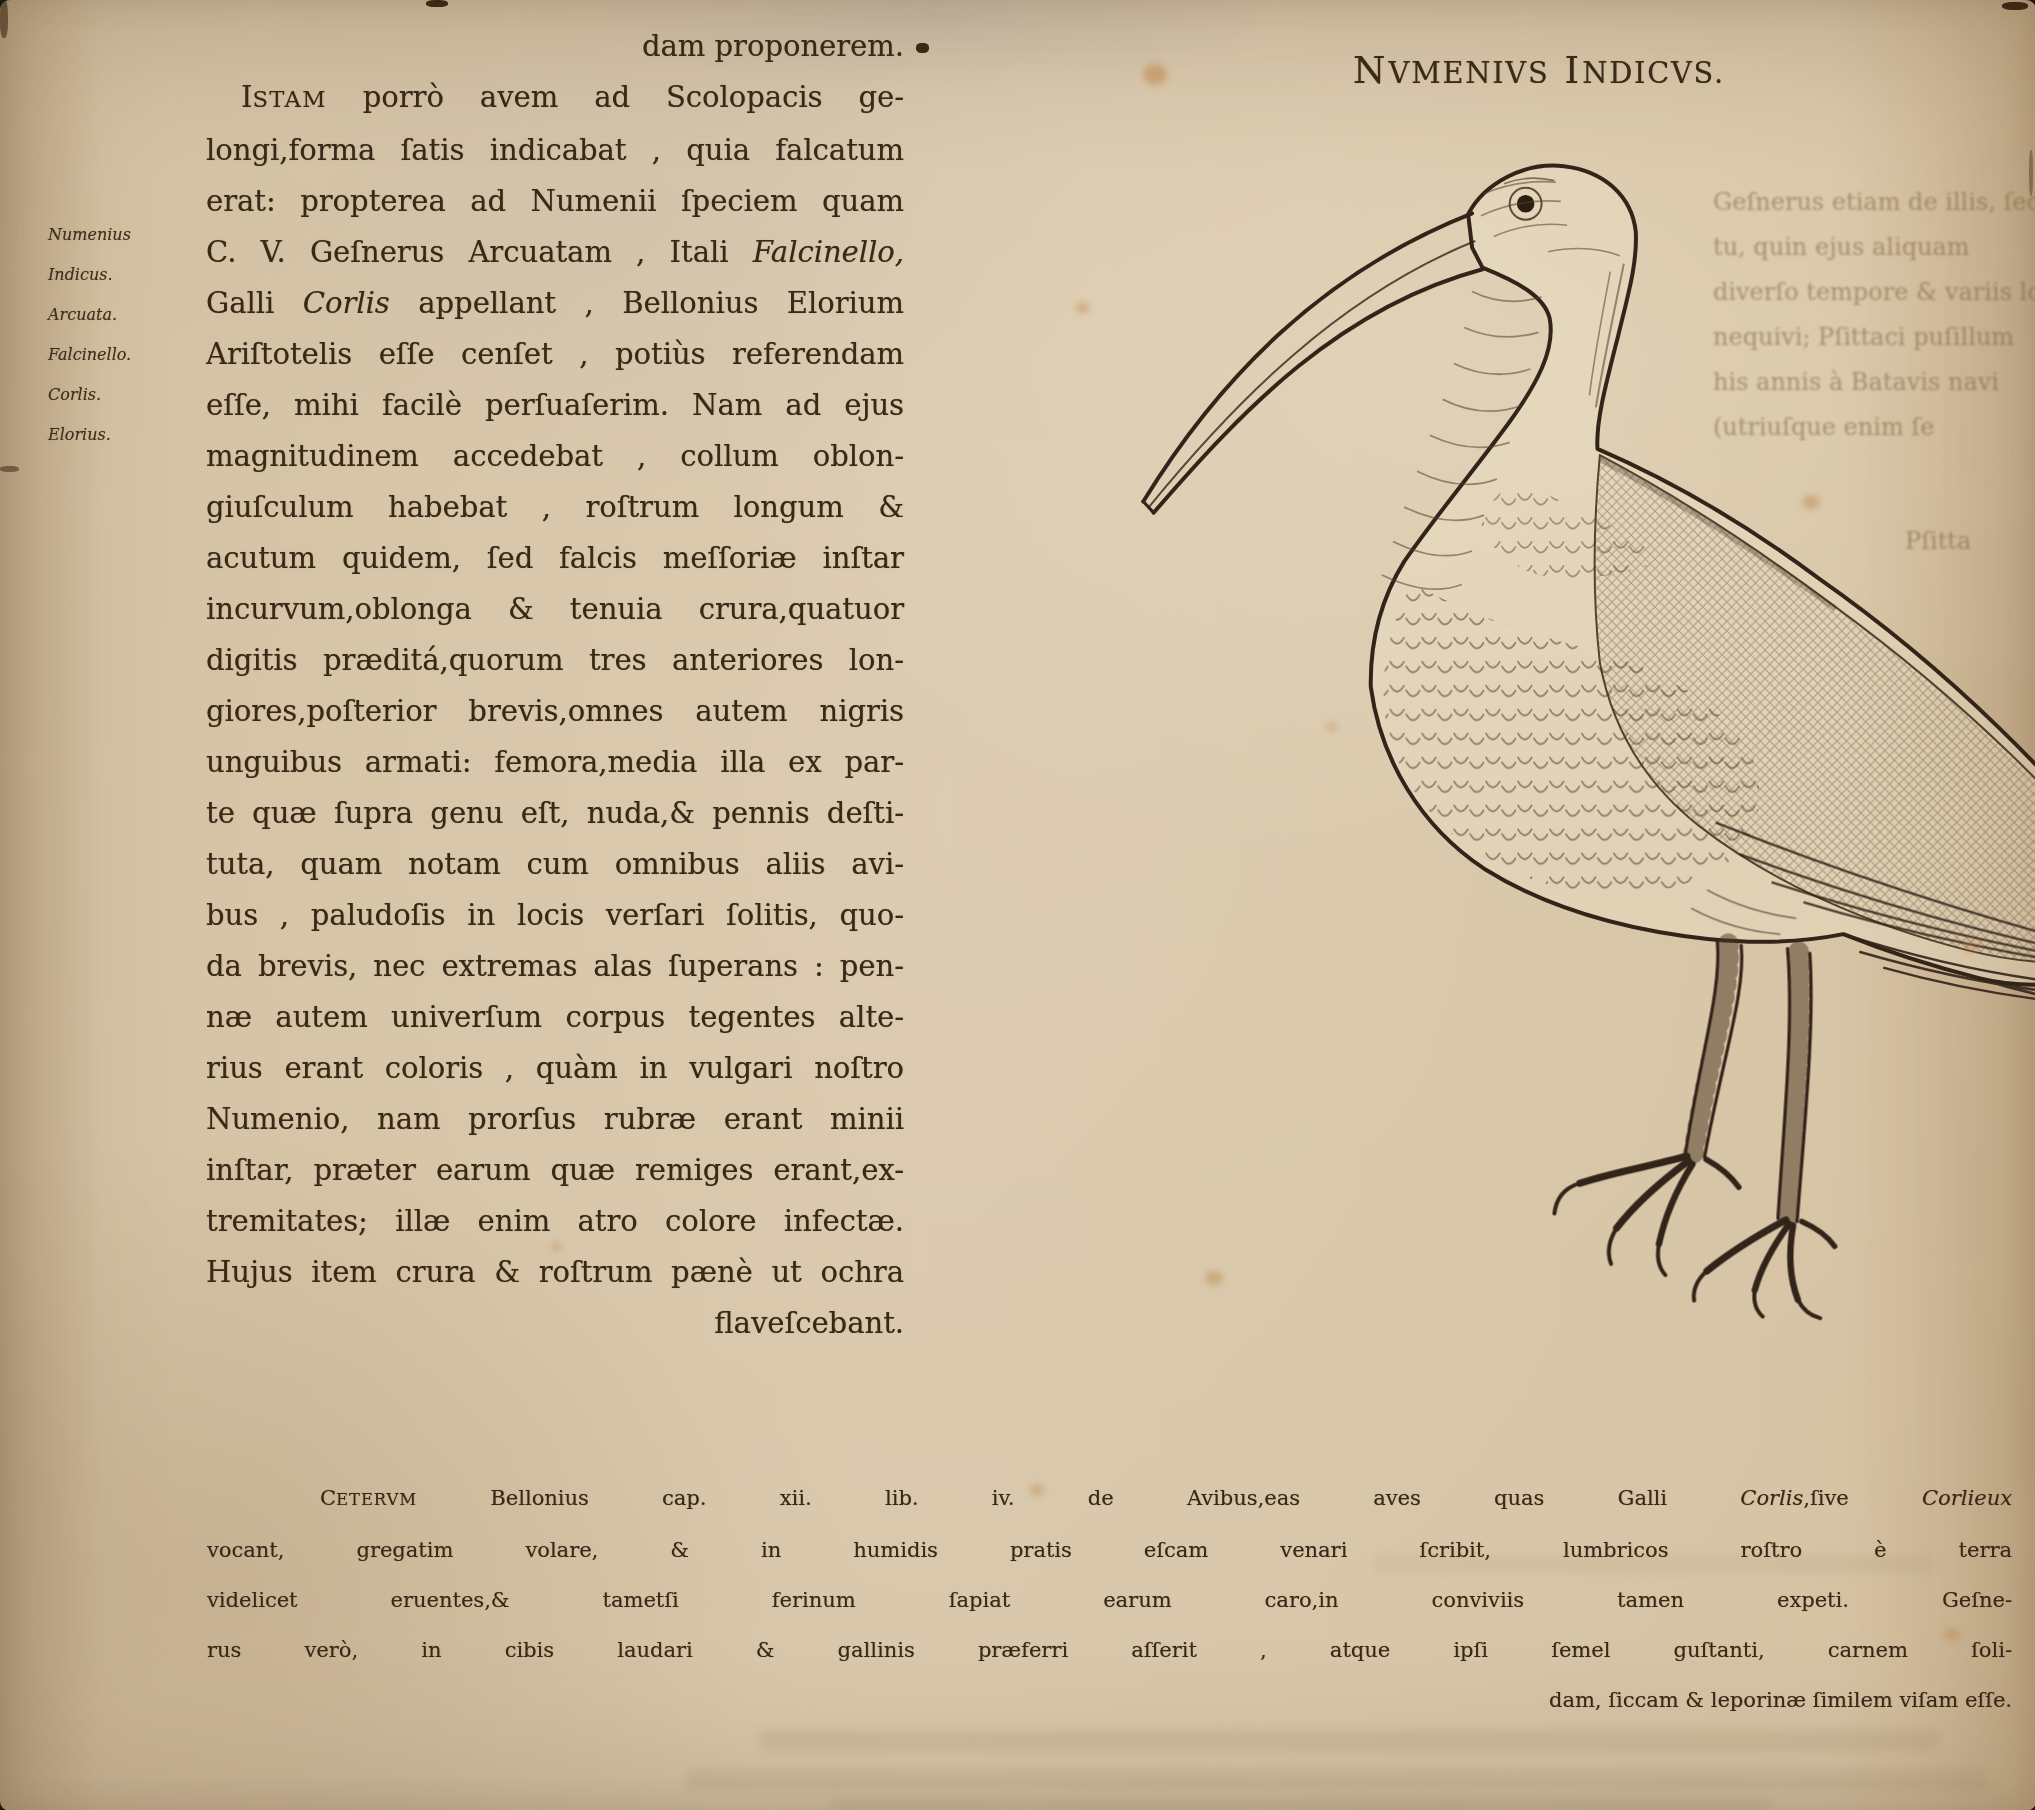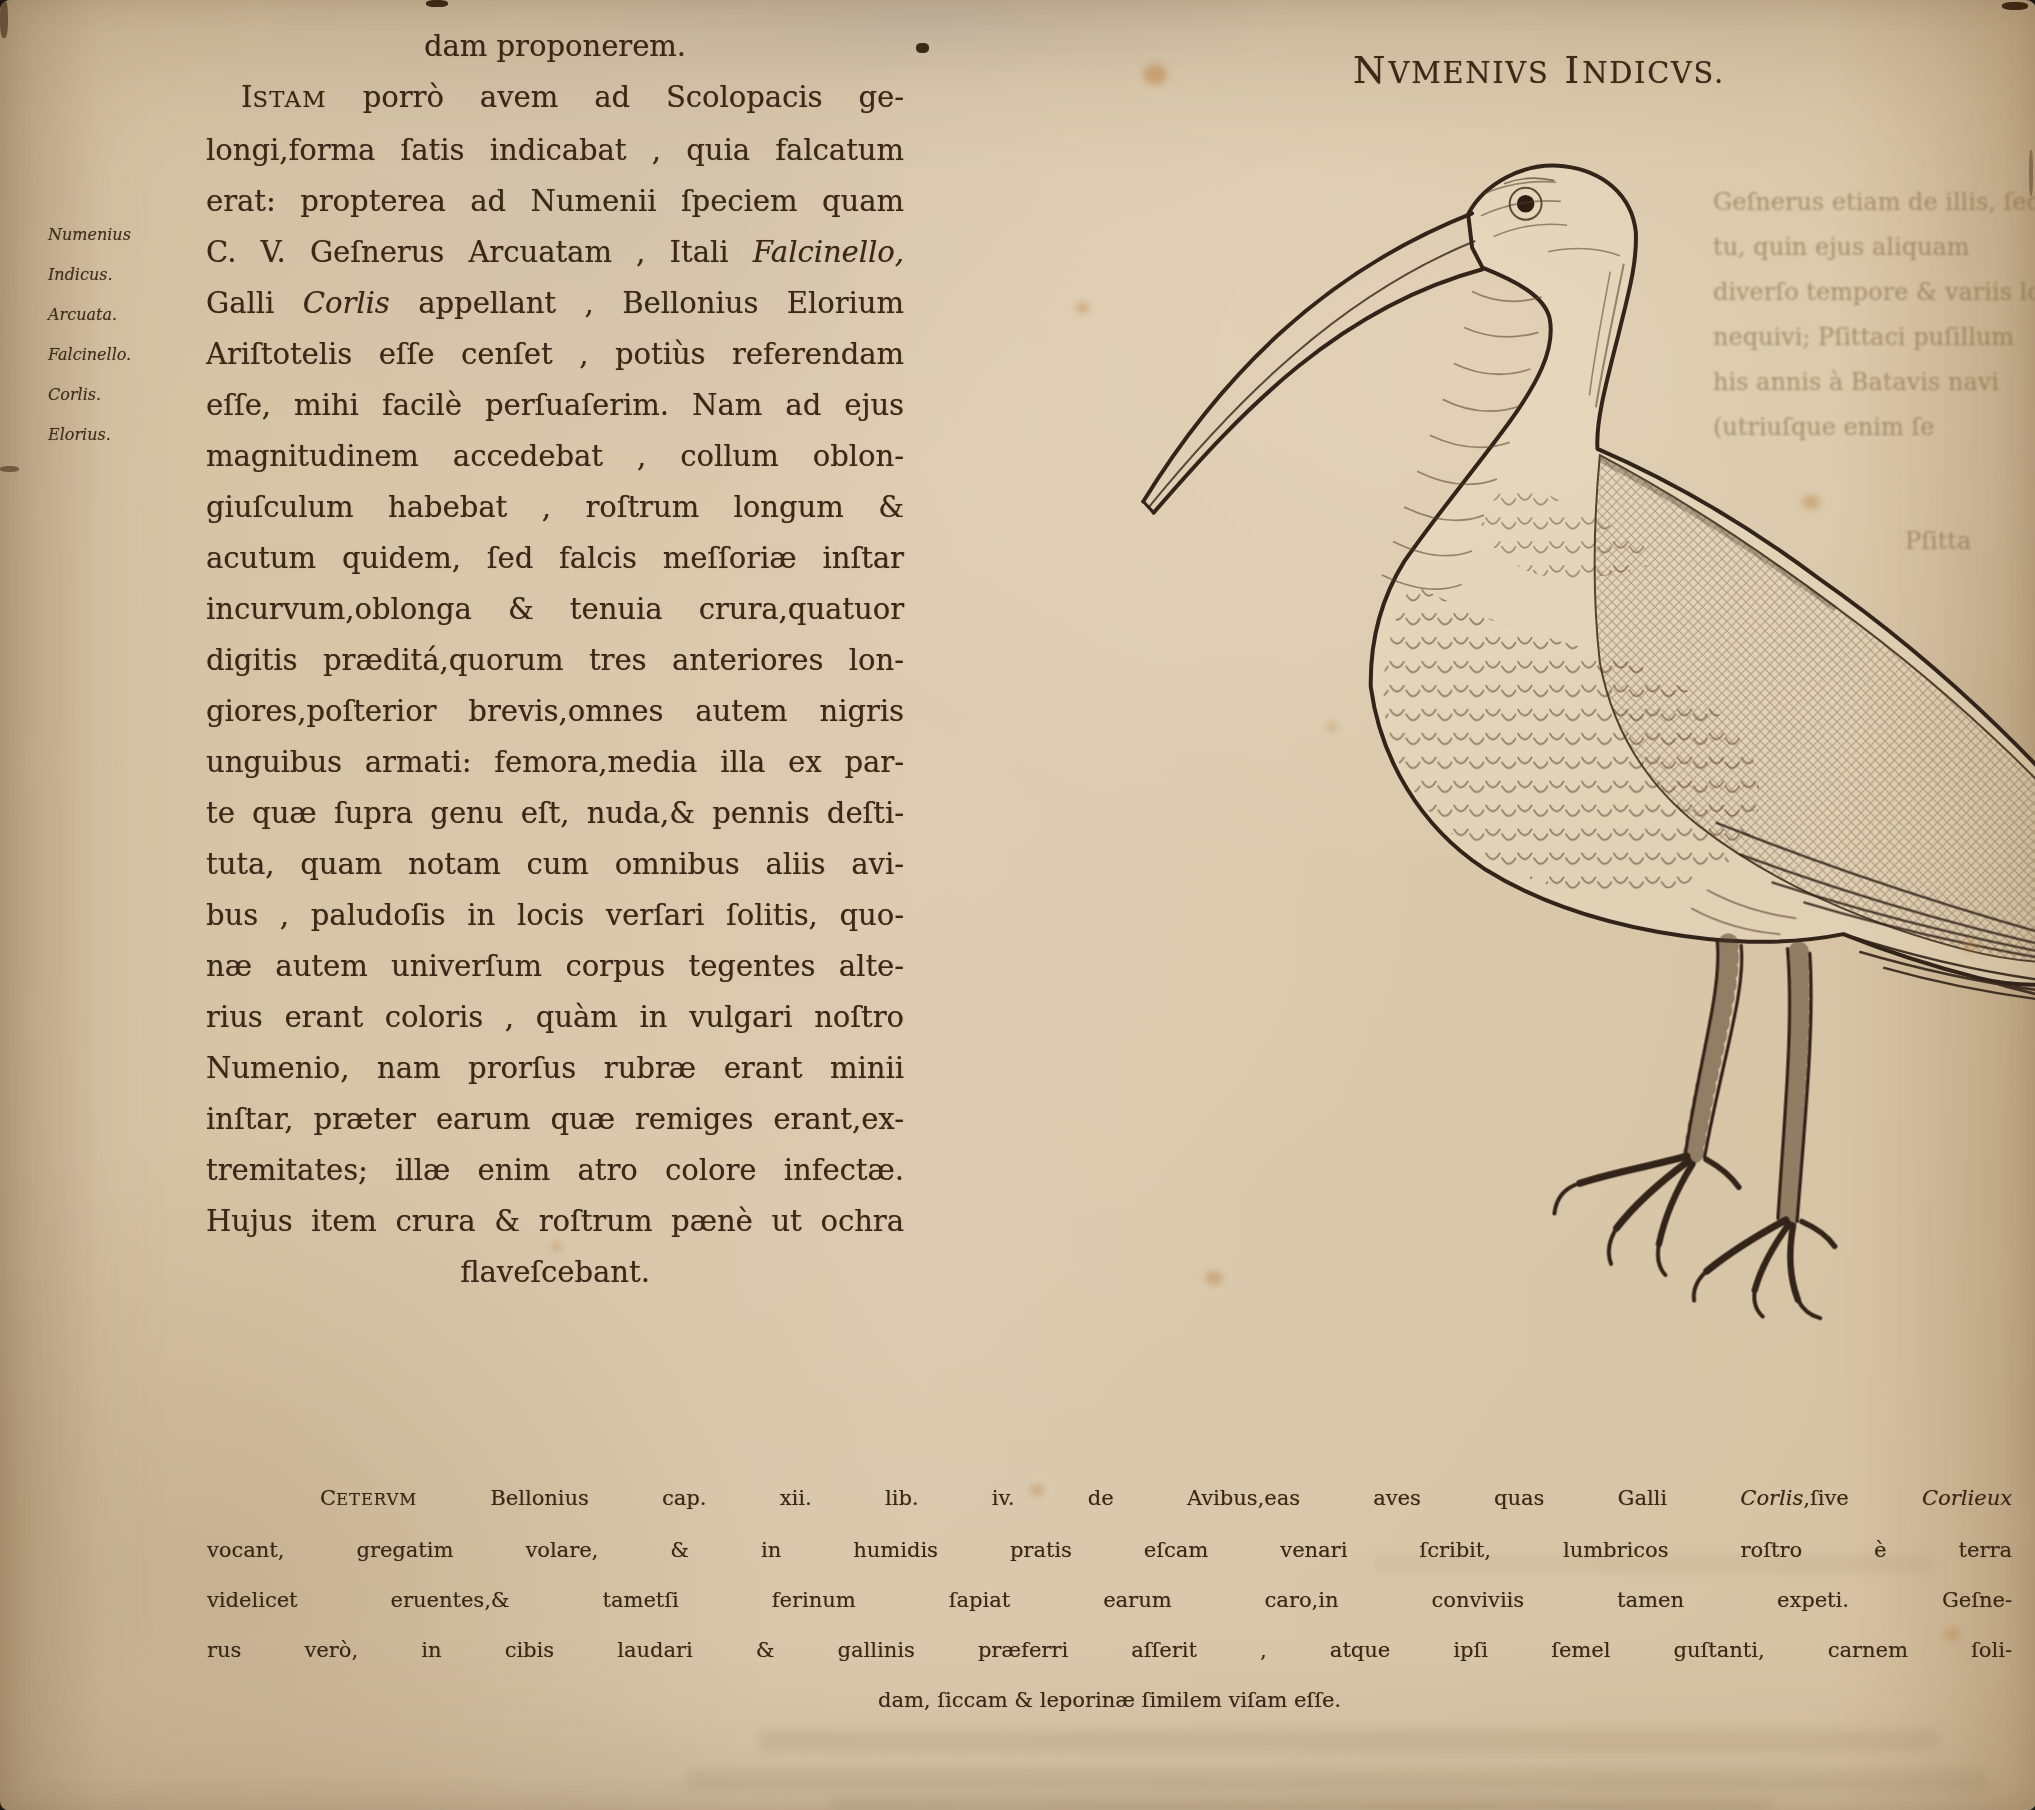--- a/index.html
+++ b/index.html
@@ -35,21 +35,21 @@
     position:absolute; left:206px; top:21px; width:698px;
     font-size:29px; line-height:51px;
     text-shadow:0.3px 0.3px 0.8px rgba(52,34,17,.45);
   }
   .bottom-col{
     position:absolute; left:207px; top:1473px; width:1805px;
     font-size:21px; line-height:50px;
     text-shadow:0.3px 0.3px 0.8px rgba(52,34,17,.45);
   }
   .tline.just{text-align:justify; text-align-last:justify;}
-  .tline.short{text-align:center;}
+  .tline.short{text-align:right;}
   .tline.first{padding-left:35px;}
   .tline.first2{padding-left:113px;}
 
   .ghost-r{
     position:absolute; left:1713px; top:180px; width:323px;
     font-size:24px; line-height:45px; white-space:nowrap; overflow:hidden;
     color:rgba(122,96,60,0.55); filter:blur(1.1px);
   }
   .ghost-r .tline.gap{margin-top:69px; padding-left:192px;}
 
@@ -88,20 +88,21 @@
       <div class="tline just"><span>magnitudinem accedebat , collum oblon-</span></div>
       <div class="tline just"><span>giuſculum habebat , roſtrum longum &amp;</span></div>
       <div class="tline just"><span>acutum quidem, ſed falcis meſſoriæ inſtar</span></div>
       <div class="tline just"><span>incurvum,oblonga &amp; tenuia crura,quatuor</span></div>
       <div class="tline just"><span>digitis præditá,quorum tres anteriores lon-</span></div>
       <div class="tline just"><span>giores,poſterior brevis,omnes autem nigris</span></div>
       <div class="tline just"><span>unguibus armati: femora,media illa ex par-</span></div>
       <div class="tline just"><span>te quæ ſupra genu eſt, nuda,&amp; pennis deſti-</span></div>
       <div class="tline just"><span>tuta, quam notam cum omnibus aliis avi-</span></div>
       <div class="tline just"><span>bus , paludoſis in locis verſari ſolitis, quo-</span></div>
+      <div class="tline just"><span>da brevis, nec extremas alas ſuperans : pen-</span></div>
       <div class="tline just"><span>næ autem univerſum corpus tegentes alte-</span></div>
       <div class="tline just"><span>rius erant coloris , quàm in vulgari noſtro</span></div>
       <div class="tline just"><span>Numenio, nam prorſus rubræ erant minii</span></div>
       <div class="tline just"><span>inſtar, præter earum quæ remiges erant,ex-</span></div>
       <div class="tline just"><span>tremitates; illæ enim atro colore infectæ.</span></div>
       <div class="tline just"><span>Hujus item crura &amp; roſtrum pænè ut ochra</span></div>
       <div class="tline short"><span>flaveſcebant.</span></div>
     </div>
 
   <div class="bottom-col">

